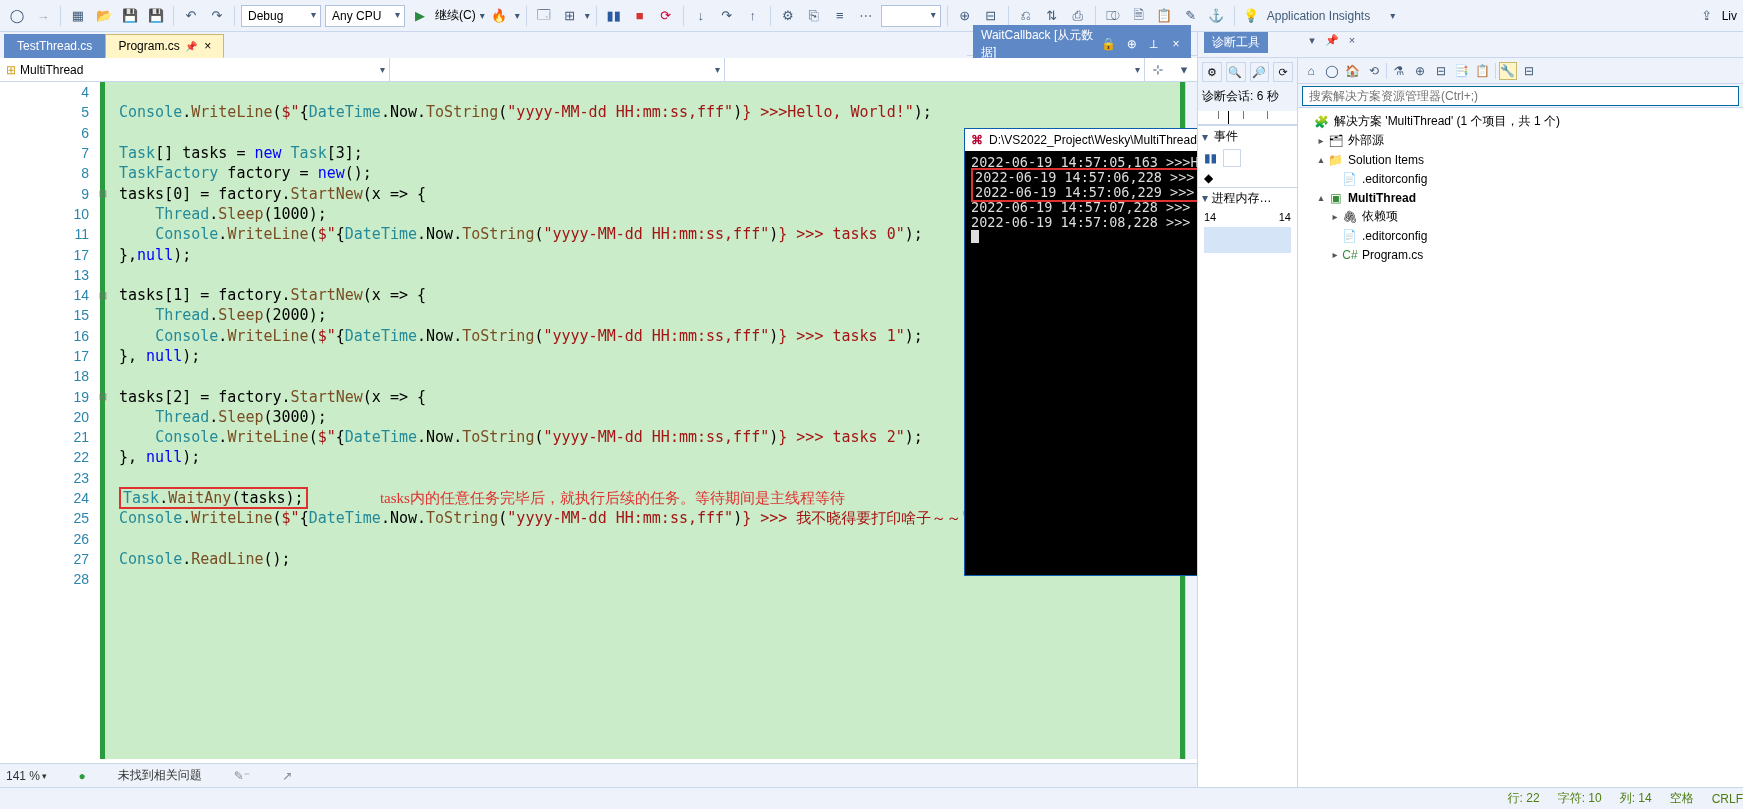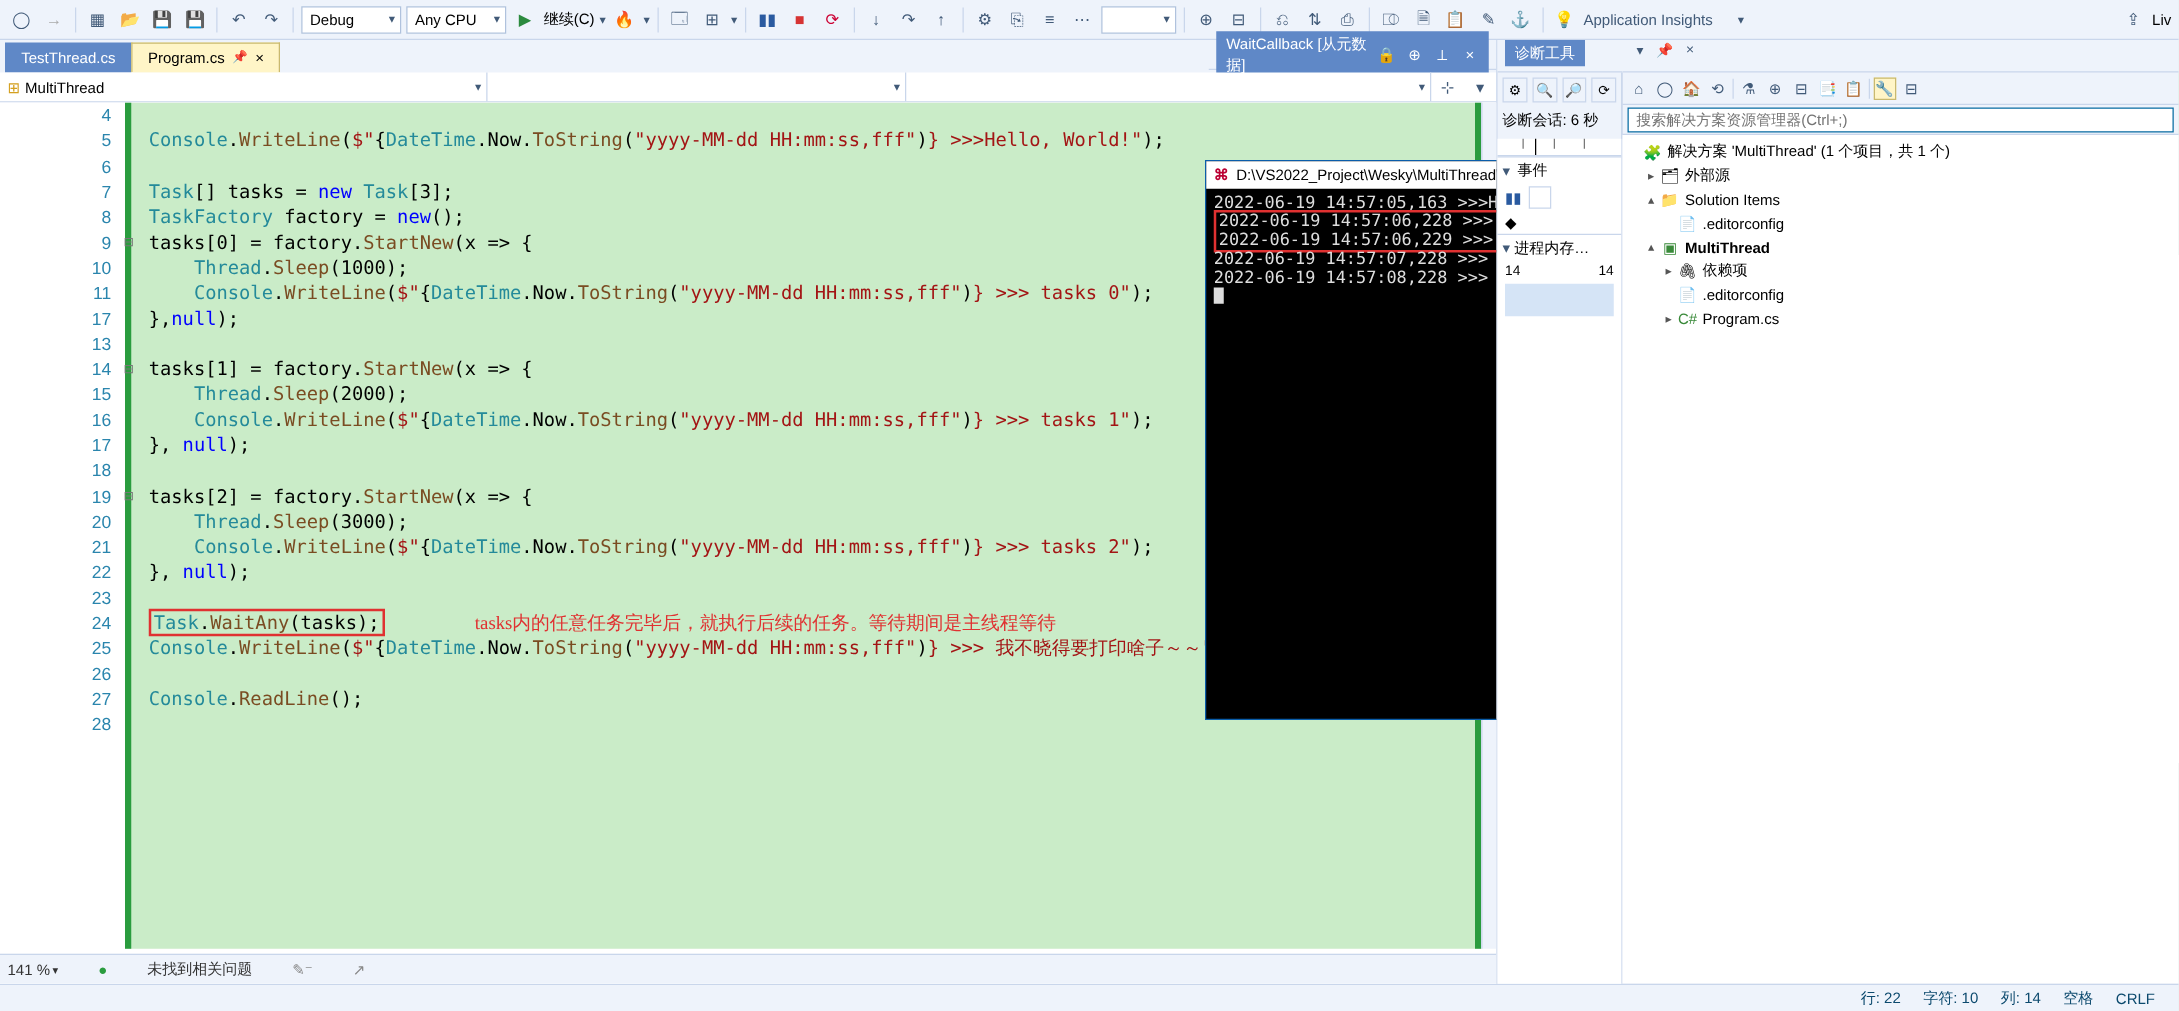--- a/index.html
+++ b/index.html
@@ -106,21 +106,21 @@
 .se-search{height:24px;border-bottom:1px solid #c9d6eb;padding:2px 4px}
 .se-search input{width:100%;height:20px;border:1px solid #0369a1;padding:0 6px;font-size:12px}
 .se-tree{flex:1;background:#fff;padding:4px 2px;font-size:12px;overflow:auto}
 .se-node{display:flex;align-items:center;height:19px;cursor:pointer;white-space:nowrap}
 .se-exp{width:14px;text-align:center;color:#555;font-size:10px}
 .se-ico{width:16px;text-align:center;margin-right:4px}
 .se-ind-1{padding-left:14px}.se-ind-2{padding-left:28px}
 .bold{font-weight:bold}
 
 
-.status{height:22px;background:#eef3fb;border-top:1px solid #c9d6eb;display:flex;align-items:center;justify-content:flex-end;padding:0 19px;gap:18px;font-size:12px;color:#0c4a6e}
+.status{height:22px;background:#eef3fb;border-top:1px solid #c9d6eb;display:flex;align-items:center;justify-content:flex-end;padding:0 0;gap:18px;font-size:12px;color:#4d7c0f}
 </style>
 </head>
 <body>
 
 <div class="app">
 
 <div class="toolbar">
   <span class="tb-btn">◯</span>
   <span class="tb-btn" style="color:#aaa">→</span>
   <span class="tb-sep"></span>

